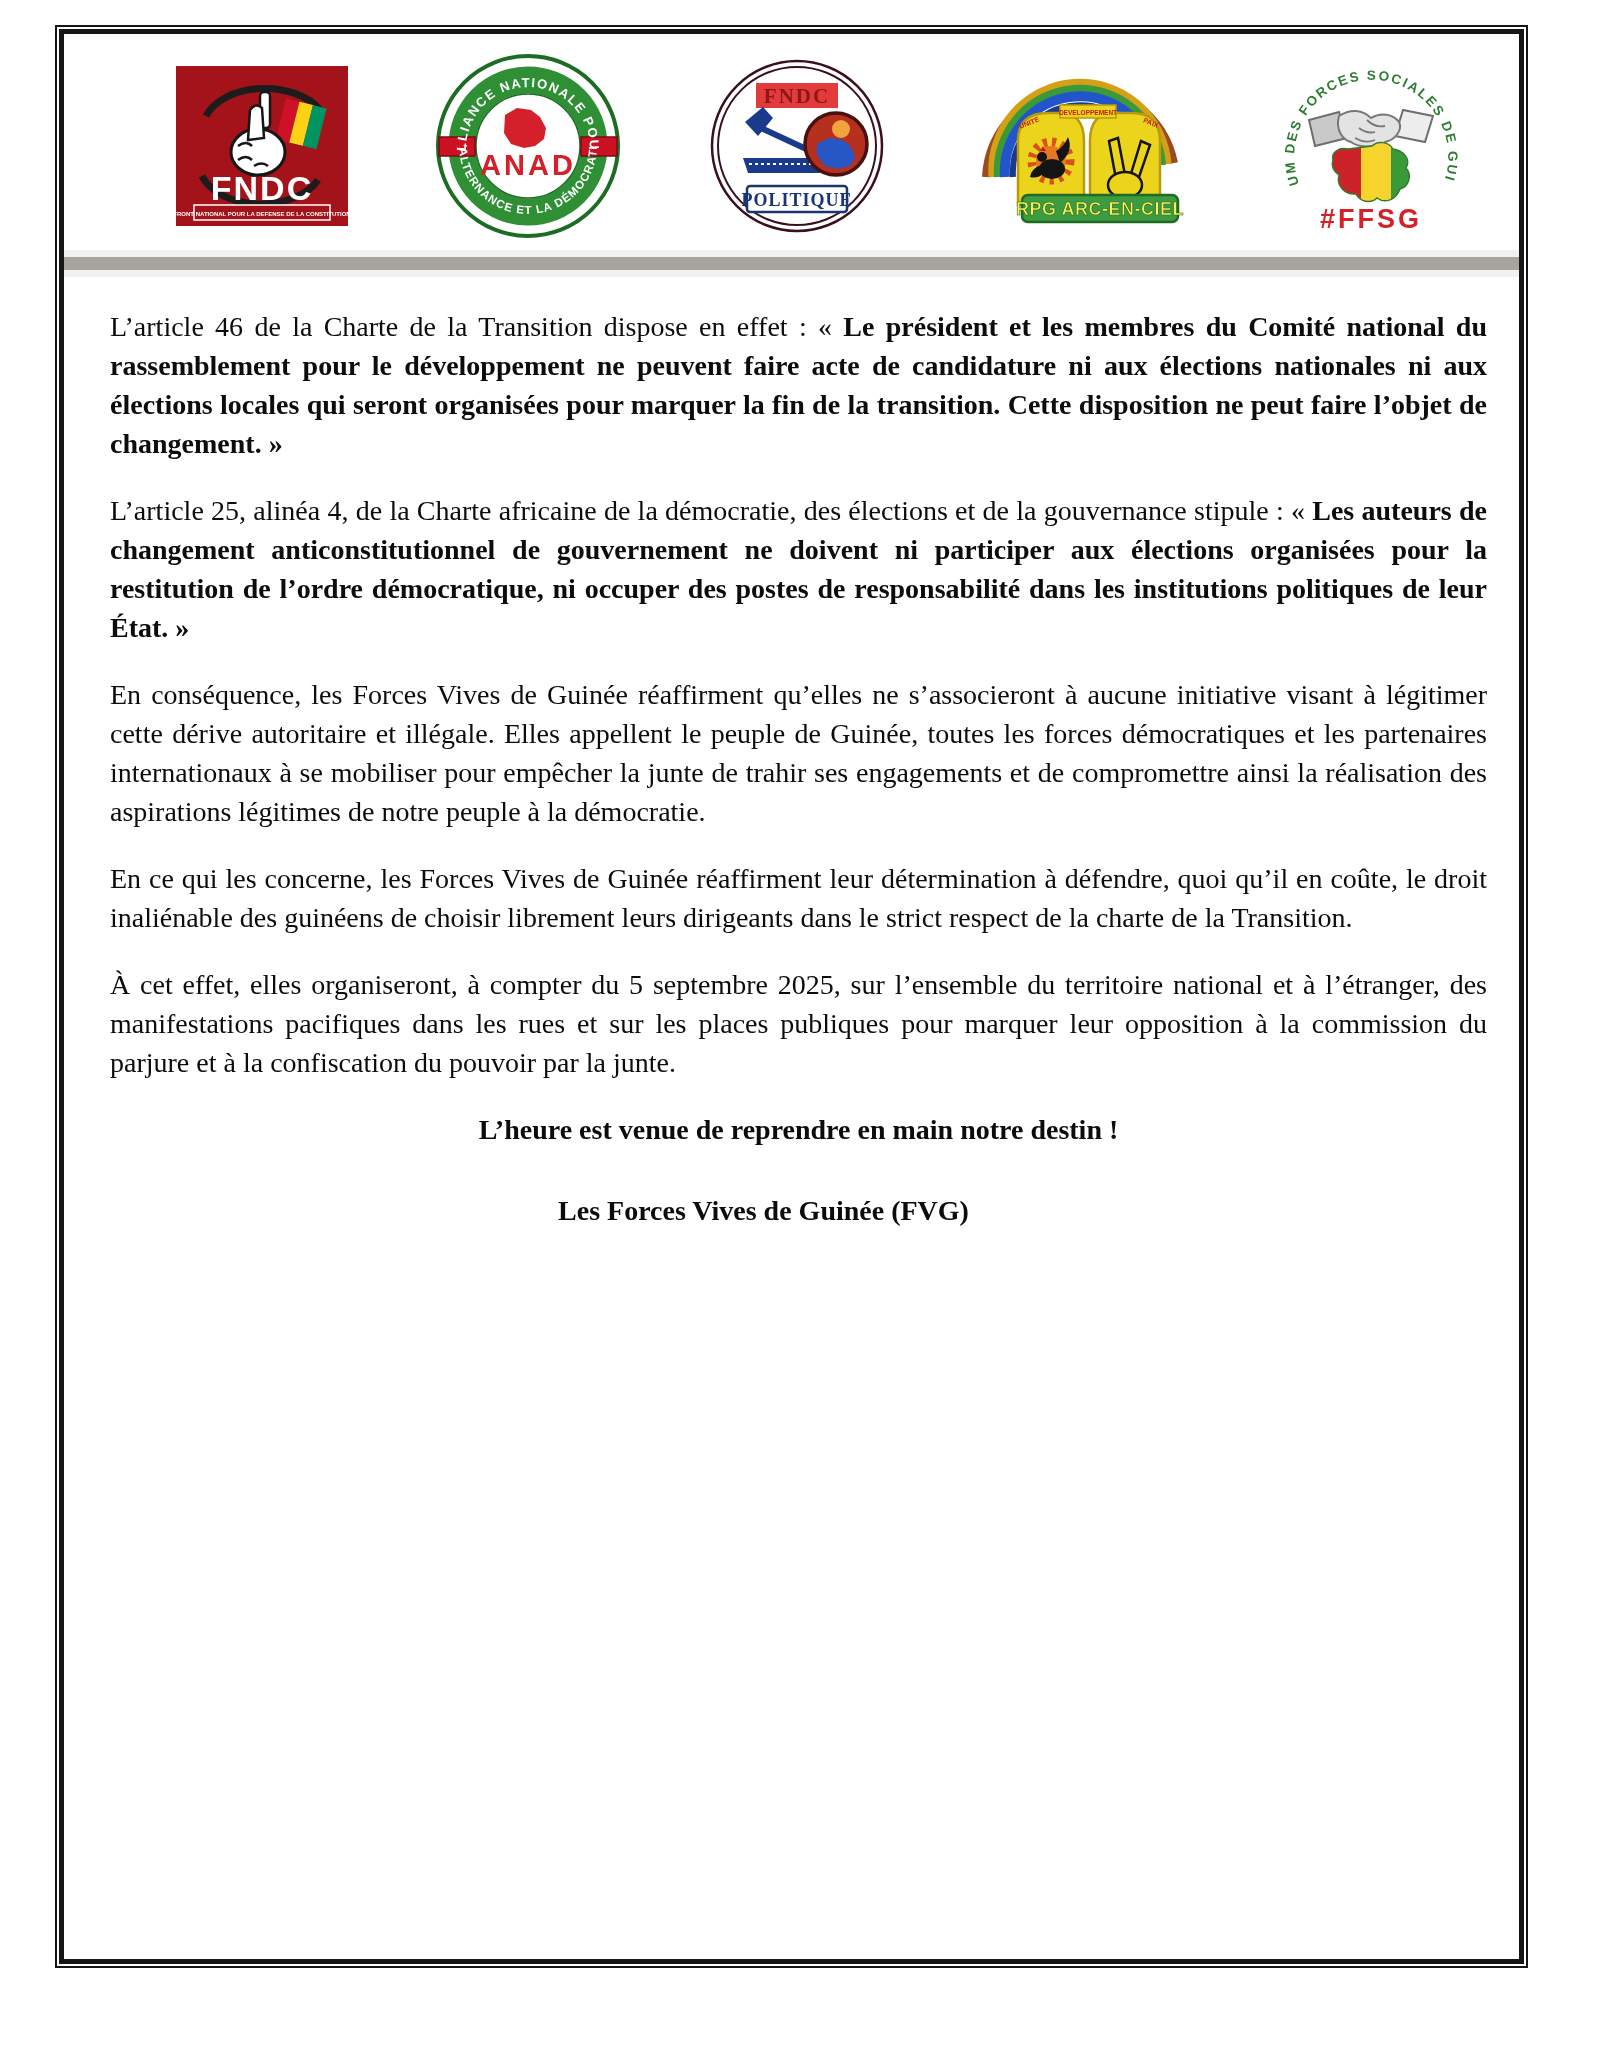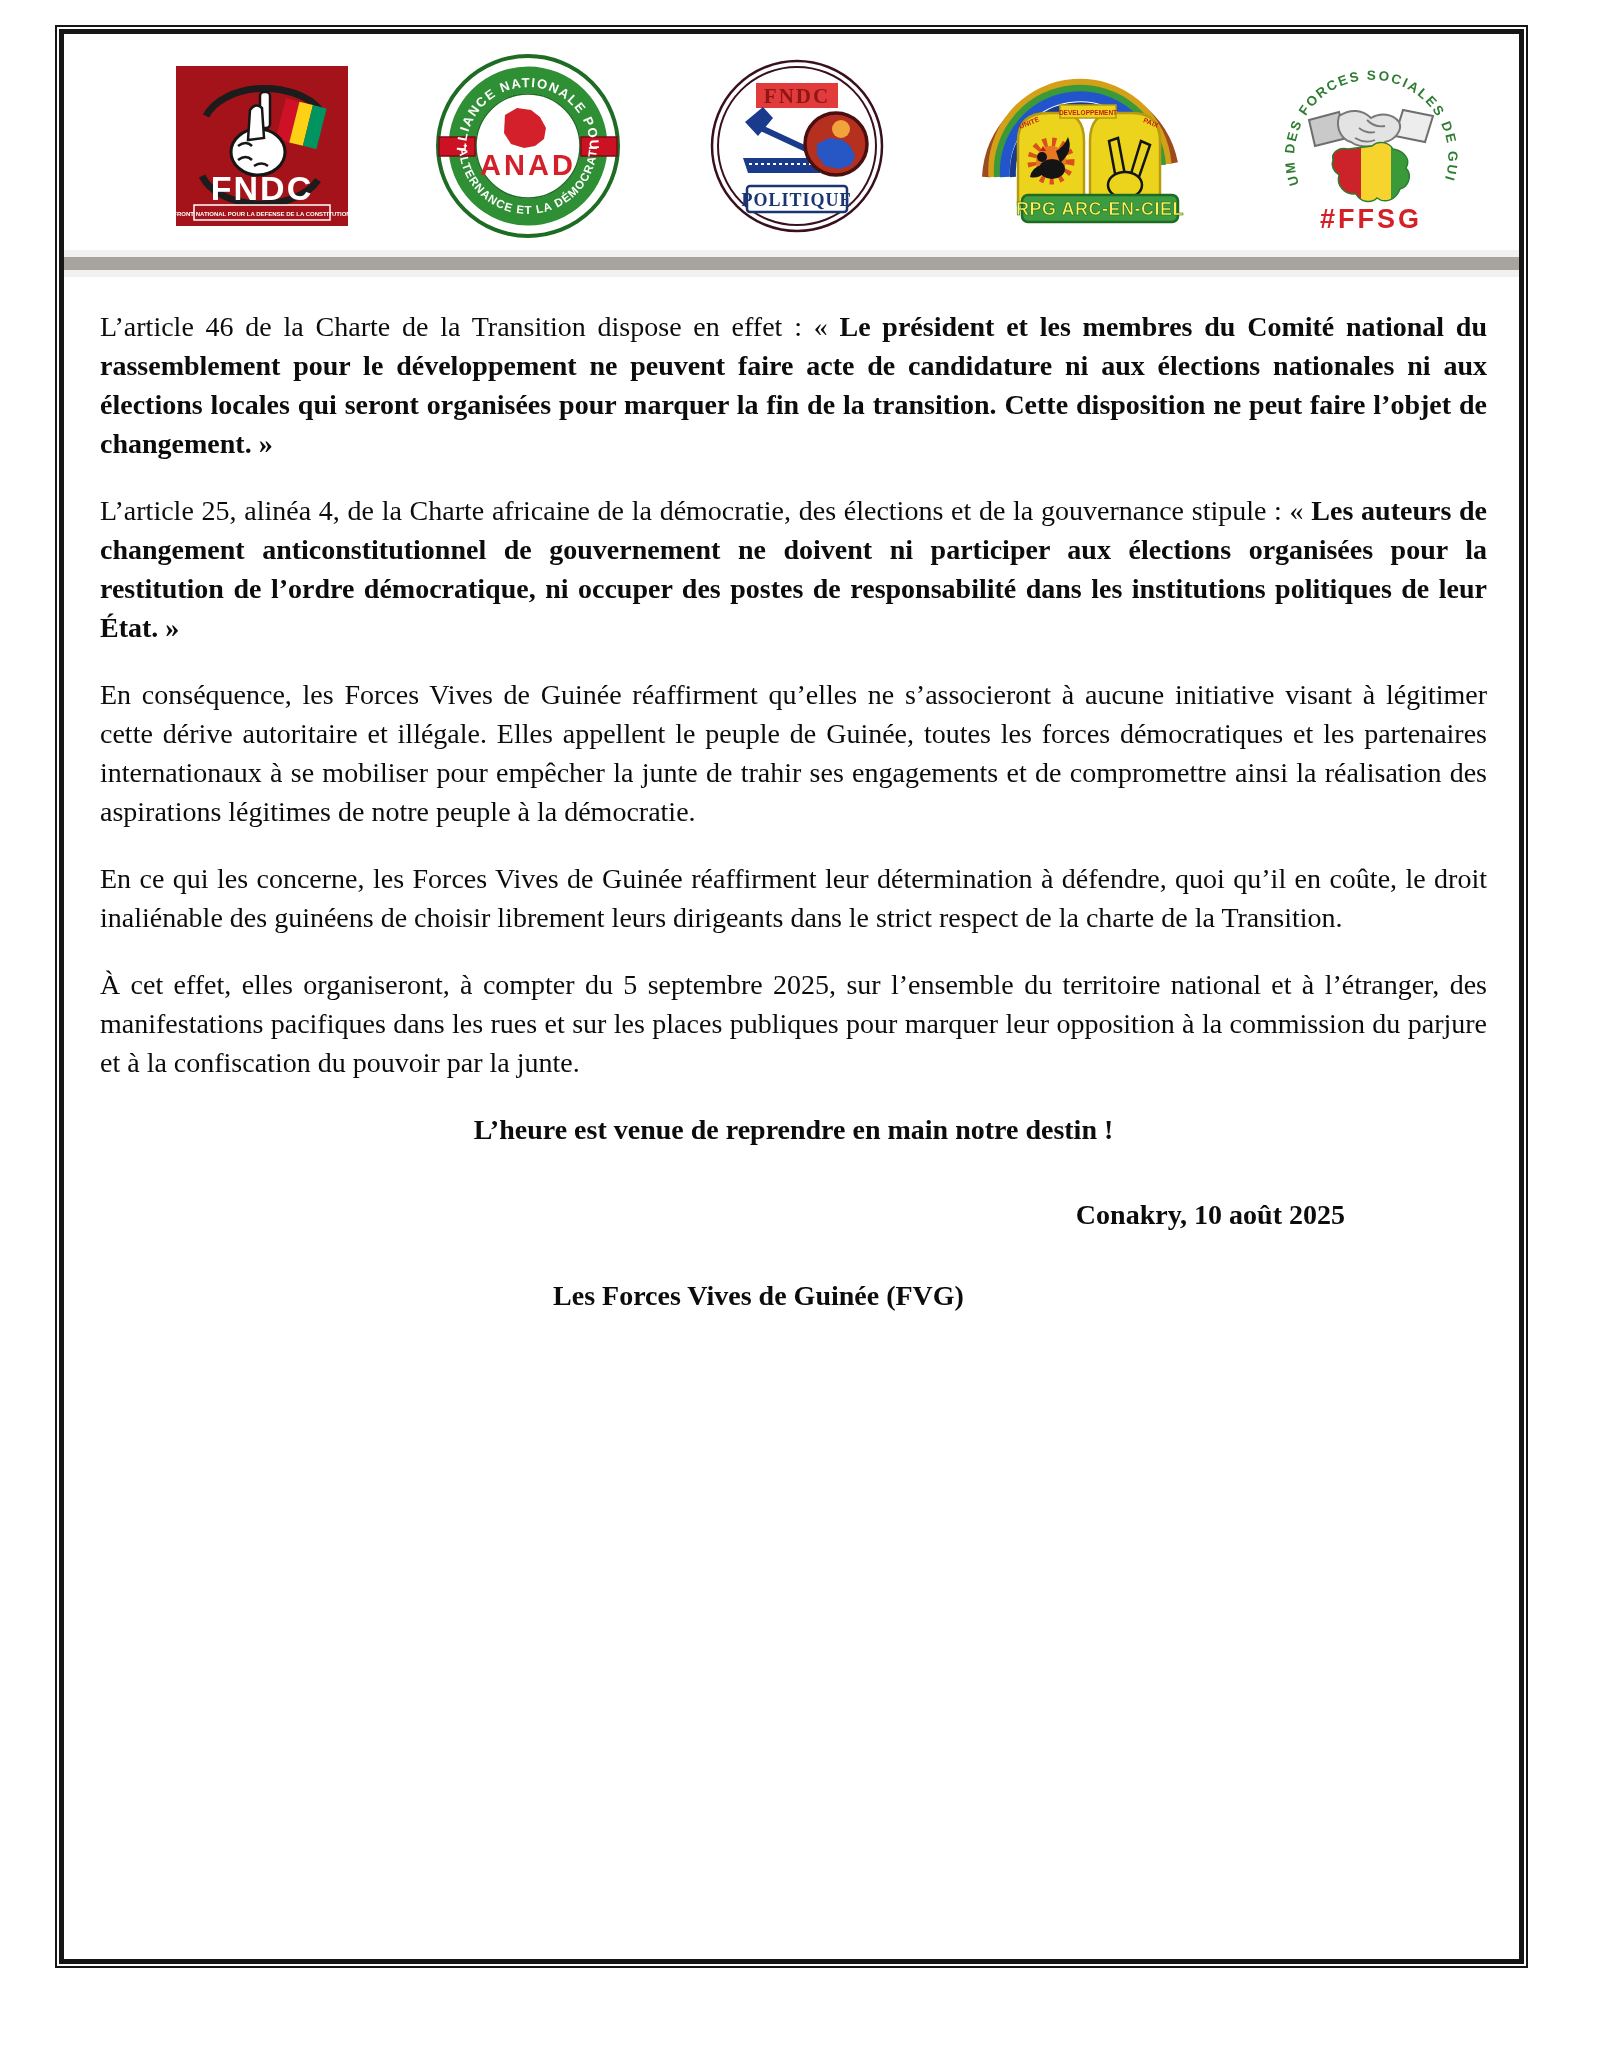--- a/index.html
+++ b/index.html
@@ -23,21 +23,21 @@
   .logo-strip svg{display:block;}
   .separator{
     height:13px;background:#a7a39e;
     border-top:7px solid #f3f1ef;border-bottom:7px solid #f3f1ef;
     margin-top:10px;
   }
   .content{
     padding:30px 32px 0 28px;
     font-size:28px;line-height:39px;text-align:justify;
   }
-  .content p{margin:0 0 28px 8px;}
+  .content p{margin:0 0 28px 18px;}
   .b{font-weight:bold;}
   .closing{font-weight:bold;text-align:center;}
   .dateline{font-weight:bold;text-align:right;padding-right:142px;margin-top:46px !important;}
   .signature{font-weight:bold;text-align:center;padding-right:70px;margin-top:42px !important;}
   .seal-text{font-family:"Liberation Sans","DejaVu Sans",sans-serif;}
 </style>
 </head>
 <body>
 
 <div class="frame-outer">
@@ -179,18 +179,17 @@
 
     <main class="content">
       <div>
           <p><span>L’article 46 de la Charte de la Transition dispose en effet : « </span><span class="b">Le président et les membres du Comité national du rassemblement pour le développement ne peuvent faire acte de candidature ni aux élections nationales ni aux élections locales qui seront organisées pour marquer la fin de la transition. Cette disposition ne peut faire l’objet de changement. »</span></p>
           <p><span>L’article 25, alinéa 4, de la Charte africaine de la démocratie, des élections et de la gouvernance stipule : « </span><span class="b">Les auteurs de changement anticonstitutionnel de gouvernement ne doivent ni participer aux élections organisées pour la restitution de l’ordre démocratique, ni occuper des postes de responsabilité dans les institutions politiques de leur État. »</span></p>
           <p><span>En conséquence, les Forces Vives de Guinée réaffirment qu’elles ne s’associeront à aucune initiative visant à légitimer cette dérive autoritaire et illégale. Elles appellent le peuple de Guinée, toutes les forces démocratiques et les partenaires internationaux à se mobiliser pour empêcher la junte de trahir ses engagements et de compromettre ainsi la réalisation des aspirations légitimes de notre peuple à la démocratie.</span></p>
           <p><span>En ce qui les concerne, les Forces Vives de Guinée réaffirment leur détermination à défendre, quoi qu’il en coûte, le droit inaliénable des guinéens de choisir librement leurs dirigeants dans le strict respect de la charte de la Transition.</span></p>
           <p><span>À cet effet, elles organiseront, à compter du 5 septembre 2025, sur l’ensemble du territoire national et à l’étranger, des manifestations pacifiques dans les rues et sur les places publiques pour marquer leur opposition à la commission du parjure et à la confiscation du pouvoir par la junte.</span></p>
         </div>
       <p class="closing">L’heure est venue de reprendre en main notre destin !</p>
-      <p class="dateline">Conakry, 10 août 2025</p>
       <p class="signature">Les Forces Vives de Guinée (FVG)</p>
     </main>
 
   </div>
 </div>
 
 </body></html>

